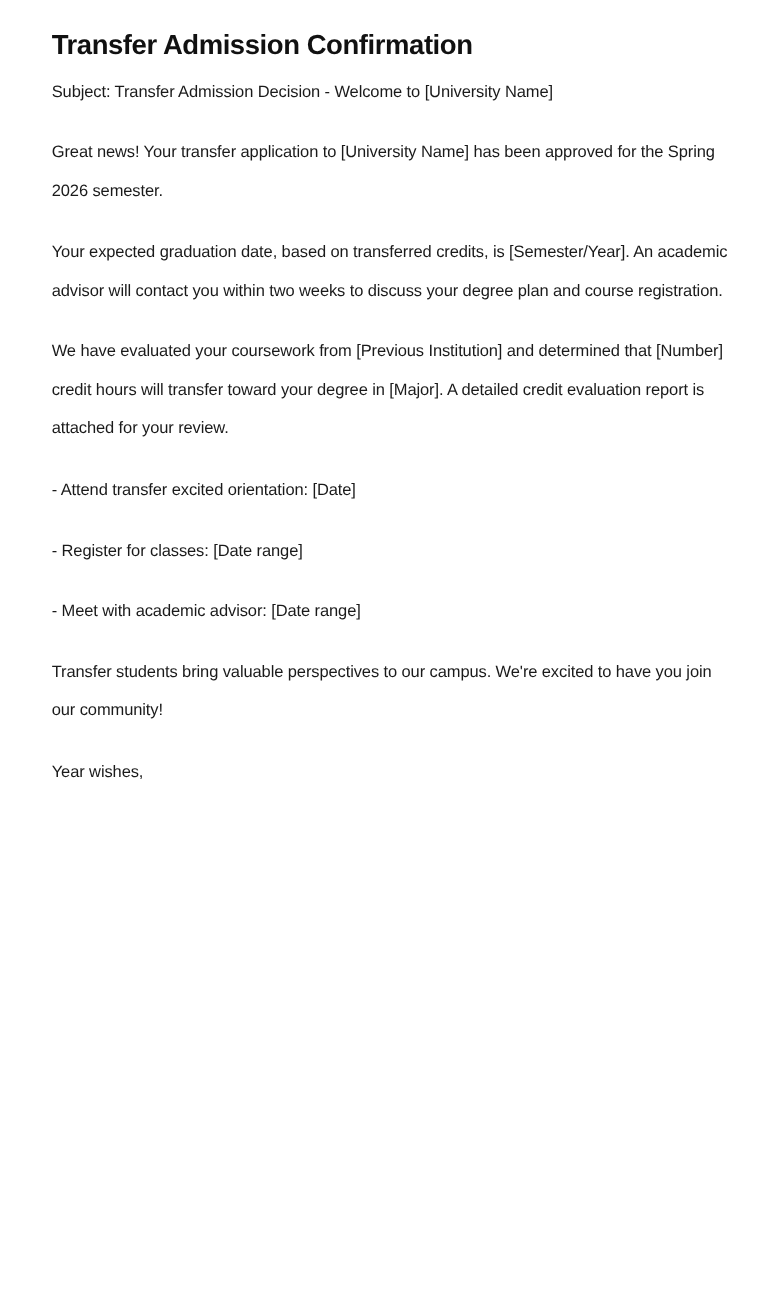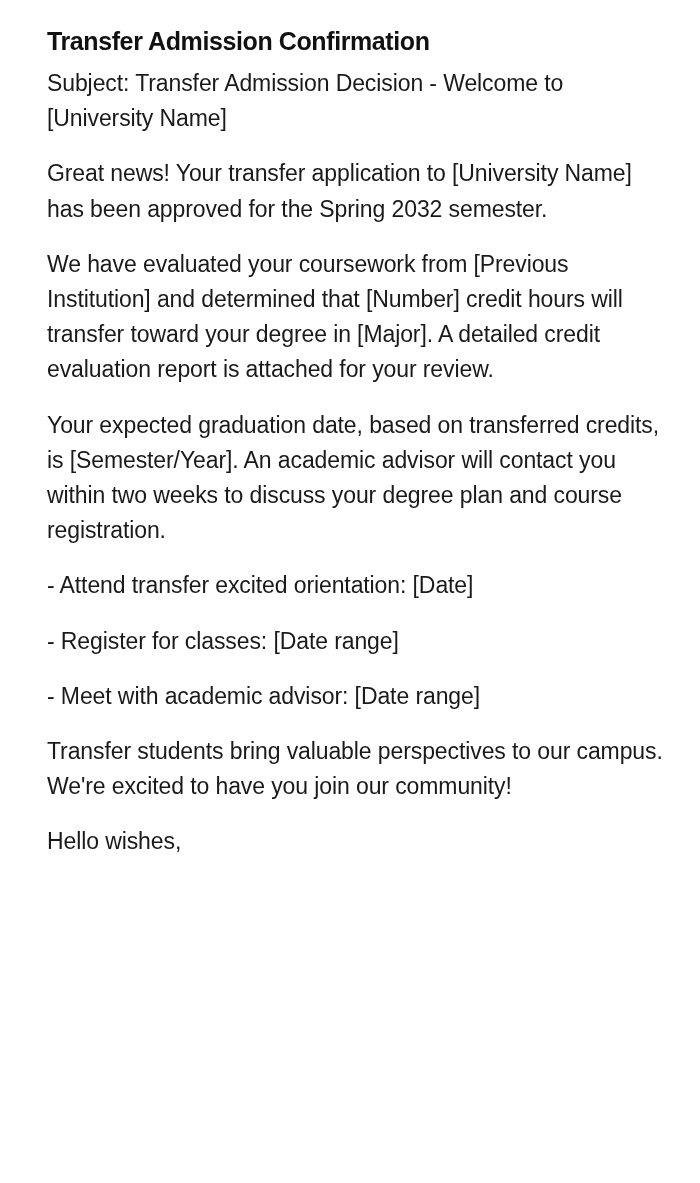--- a/index.html
+++ b/index.html
@@ -16,33 +16,33 @@
     }
     .title {
       font-size: 25px;
       font-weight: bold;
       margin: 0 0 8px 0;
       line-height: 34px;
       letter-spacing: -0.4px;
       color: #111111;
     }
     .para {
-      font-size: 23px;
+      font-size: 15px;
       line-height: 35.2px;
       margin: 0 0 20px 0;
       letter-spacing: -0.1px;
     }
   </style>
 </head>
 <body>
 
 <div class="page">
   <h1 class="title">Transfer Admission Confirmation</h1>
   <p class="para">Subject: Transfer Admission Decision - Welcome to [University Name]</p>
-  <p class="para">Great news! Your transfer application to [University Name] has been approved for the Spring 2032 semester.</p>
+  <p class="para">Great news! Your transfer application to [University Name] has been approved for the Spring 2026 semester.</p>
+  <p class="para">Your expected graduation date, based on transferred credits, is [Semester/Year]. An academic advisor will contact you within two weeks to discuss your degree plan and course registration.</p>
   <p class="para">We have evaluated your coursework from [Previous Institution] and determined that [Number] credit hours will transfer toward your degree in [Major]. A detailed credit evaluation report is attached for your review.</p>
-  <p class="para">Your expected graduation date, based on transferred credits, is [Semester/Year]. An academic advisor will contact you within two weeks to discuss your degree plan and course registration.</p>
   <p class="para">- Attend transfer excited orientation: [Date]</p>
   <p class="para">- Register for classes: [Date range]</p>
   <p class="para">- Meet with academic advisor: [Date range]</p>
   <p class="para">Transfer students bring valuable perspectives to our campus. We're excited to have you join our community!</p>
-  <p class="para">Hello wishes,</p>
+  <p class="para">Year wishes,</p>
 </div>
 
 </body></html>

